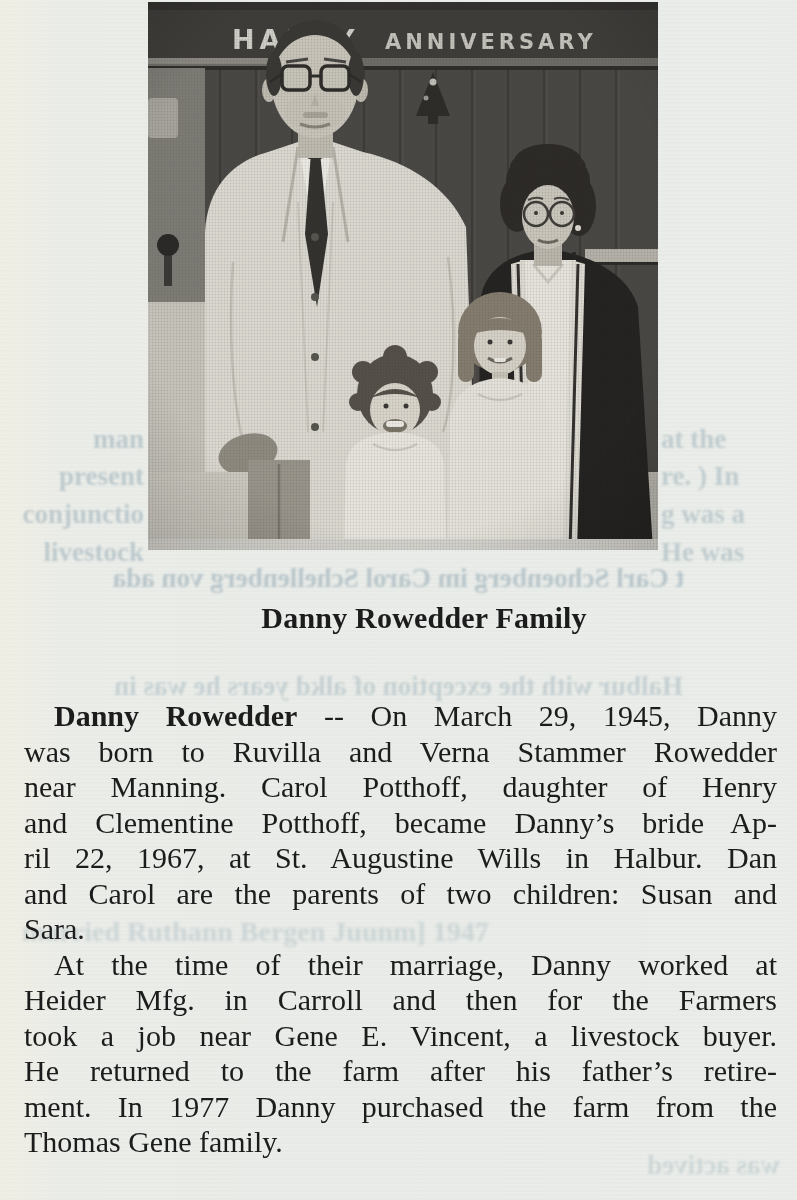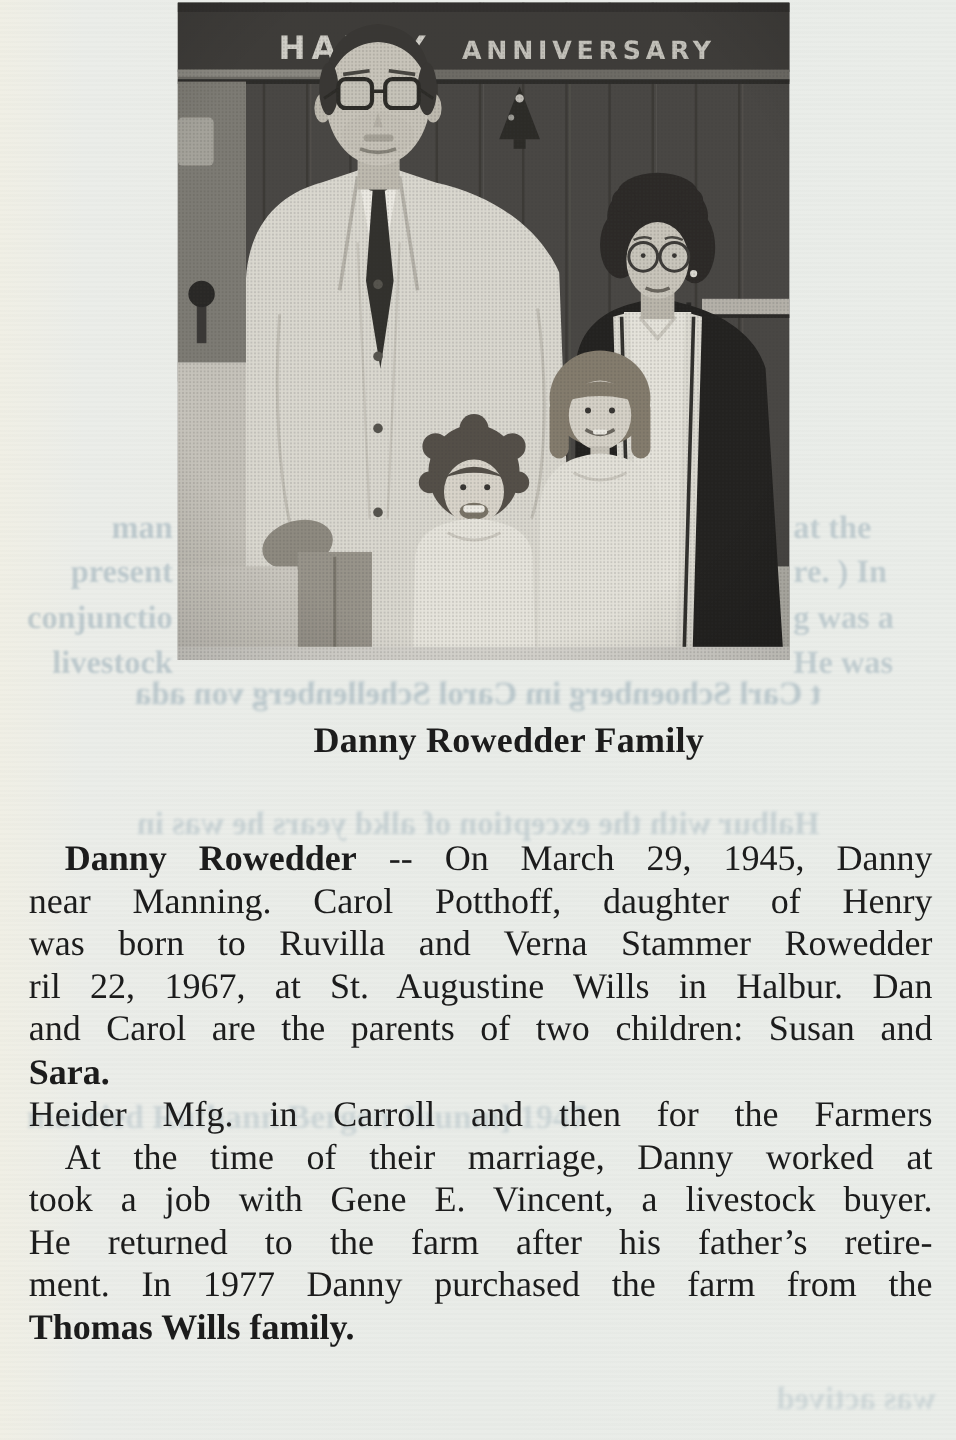--- a/index.html
+++ b/index.html
@@ -17,21 +17,21 @@
   .photo-wrap svg { display:block; filter:blur(.45px) contrast(1.03); }
 
   
   .caption { position:absolute; top:601px; left:0; width:768px; text-align:center;
              font-weight:bold; font-size:30px; line-height:33px; z-index:3; letter-spacing:.2px;margin-left:40px; }
 
   
   .body-text { position:absolute; top:698px; left:24px; width:753px; z-index:3;
                font-size:30px; line-height:35.5px; }
   .bline { text-align:justify; text-align-last:justify; height:35.5px; overflow:hidden; white-space:normal; }
-  .bline.lastline { text-align-last:left;font-weight:bold; }
+  .bline.lastline { text-align-last:left; }
   .indent { display:inline-block; width:30px; }
   .lead { font-weight:bold; }
 
   
   .ghost { position:absolute; z-index:0; font-weight:bold; color:#7f99a8;
            filter:blur(1.3px); pointer-events:none; }
   .mirror { transform:scaleX(-1); }
   .ghost-a { top:563px; left:0; width:797px; text-align:center; font-size:27px; opacity:.45; }
   .ghost-b { top:671px; left:0; width:797px; text-align:center; font-size:27px; opacity:.32; }
   .ghost-mid { top:916px; left:22px; width:600px; text-align:left; font-size:28px; opacity:.28; filter:blur(1.5px); }
@@ -245,26 +245,27 @@
       <rect x="0" y="0" width="510" height="548" fill="url(#vin)"></rect>
     </svg>
   </div>
 
   <div class="caption">
     <div>Danny Rowedder Family</div>
   </div>
 
   <div class="body-text">
     <div class="bline"><span class="indent"></span><span class="lead">Danny Rowedder</span><span> -- On March 29, 1945, Danny</span></div>
+    <div class="bline">was born to Ruvilla and Verna Stammer Rowedder</div>
     <div class="bline">near Manning. Carol Potthoff, daughter of Henry</div>
-    <div class="bline">was born to Ruvilla and Verna Stammer Rowedder</div>
+    <div class="bline">and Clementine Potthoff, became Danny’s bride Ap-</div>
     <div class="bline">ril 22, 1967, at St. Augustine Wills in Halbur. Dan</div>
     <div class="bline">and Carol are the parents of two children: Susan and</div>
     <div class="bline lastline">Sara.</div>
+    <div class="bline"><span class="indent"></span><span>At the time of their marriage, Danny worked at</span></div>
     <div class="bline">Heider Mfg. in Carroll and then for the Farmers</div>
-    <div class="bline"><span class="indent"></span><span>At the time of their marriage, Danny worked at</span></div>
-    <div class="bline">took a job with Gene E. Vincent, a livestock buyer.</div>
+    <div class="bline">took a job near Gene E. Vincent, a livestock buyer.</div>
     <div class="bline">He returned to the farm after his father’s retire-</div>
     <div class="bline">ment. In 1977 Danny purchased the farm from the</div>
-    <div class="bline lastline">Thomas Wills family.</div>
+    <div class="bline lastline">Thomas Gene family.</div>
   </div>
 
 </div>
 
 </body></html>

